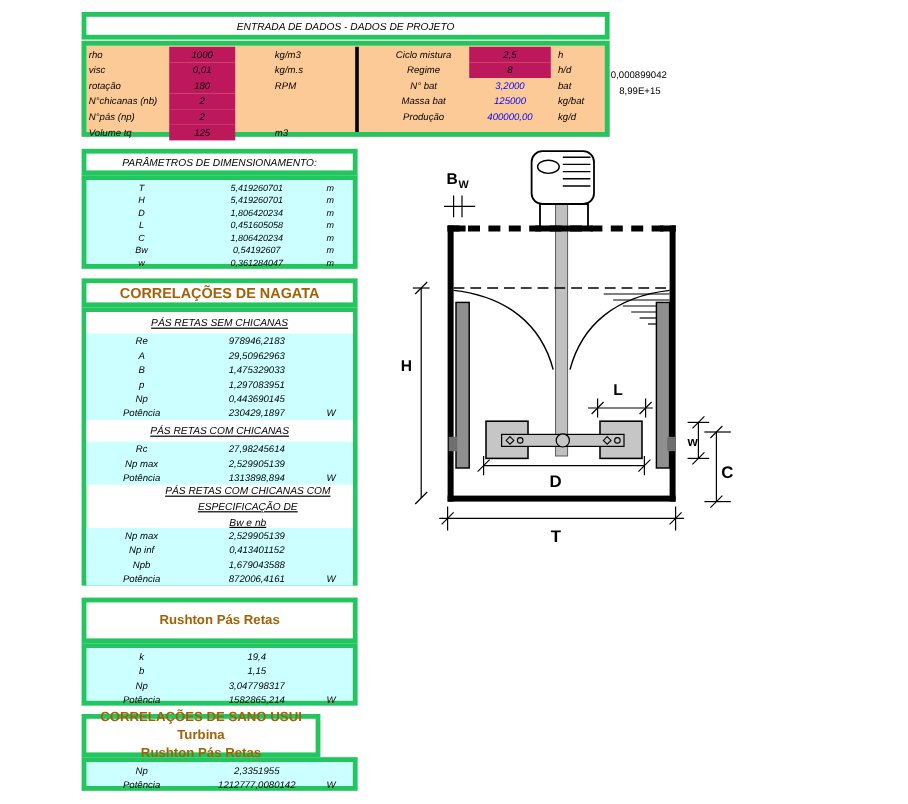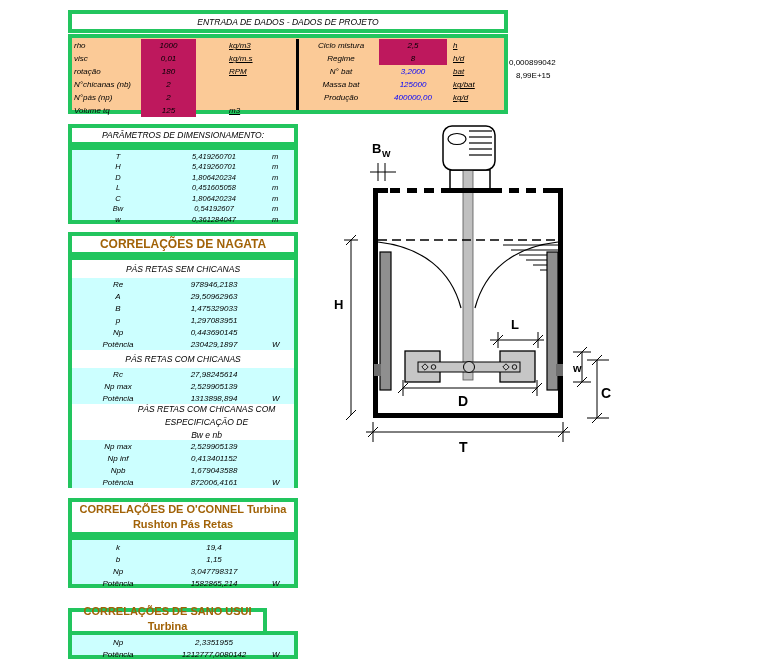--- a/index.html
+++ b/index.html
@@ -10,44 +10,44 @@
   
   .entrada-title{left:68px;top:10px;width:440px;height:23px;font-size:8.5px;font-style:italic;}
   .entrada-body{left:68px;top:34px;width:440px;height:80px;background:#FBCA97;display:flex;padding-top:1px;}
   .ecol-left{width:224px;}
   .edivider{width:3px;background:#000;height:100%;}
   .ecol-right{flex:1;}
   .erow{display:flex;align-items:center;height:13px;font-size:8px;font-style:italic;}
   .erow .el{width:67px;padding-left:2px;}
   .erow .ev{width:55px;text-align:center;}
   .erow .ev.white{background:#be185d;align-self:stretch;display:flex;align-items:center;justify-content:center;}
-  .erow .eu{flex:1;padding-left:33px;text-decoration:underline;}
-  .ecol-right .el{width:76px;text-align:center;padding-left:4px;}
+  .erow .eu{flex:1;padding-left:33px;}
+  .ecol-right .el{width:76px;text-align:center;padding-left:16px;}
   .ecol-right .ev{width:68px;}
   .ecol-right .eu{padding-left:6px;}
   .blueval{color:#0000FF;}
   .sidevals{left:509px;top:56px;width:120px;font-size:8px;line-height:13px;white-space:nowrap;}
   .sidevals div:nth-child(2){padding-left:7px;}
   
   .cyan{background:#CCFFFF;}
   .crow{display:flex;align-items:center;height:12px;font-size:8px;font-style:italic;}
   .crow .cl{width:92px;text-align:center;}
   .crow .cv{width:100px;text-align:center;}
   .crow .cu{padding-left:8px;}
   .param-title{left:68px;top:124px;width:230px;height:22px;font-size:8.5px;font-style:italic;}
   .param-body{left:68px;top:146px;width:230px;height:78px;padding-top:1px;}
   .param-body .crow{height:10.5px;font-size:7.5px;}
   .blue-title{color:#a16207;font-weight:bold;}
   .nagata-title{left:68px;top:232px;width:230px;height:24px;font-size:12px;}
   .nagata-body{left:68px;top:256px;width:230px;height:232px;background:#fff;}
-  .subhdr{height:18px;display:flex;align-items:center;justify-content:center;font-size:8.5px;font-style:italic;text-align:center;background:#fff;}
+  .subhdr{height:18px;display:flex;align-items:center;justify-content:center;font-size:8.5px;font-style:italic;text-align:center;background:#fff;text-decoration:underline;}
   .subhdr.two{height:36px;flex-direction:column;line-height:13px;margin-left:47px;}
   .oconnel-title{left:68px;top:498px;width:230px;height:38px;font-size:11px;line-height:15px;}
   .oconnel-body{left:68px;top:536px;width:230px;height:52px;padding-top:1px;}
-  .sano-title{left:68px;top:595px;width:199px;height:36px;font-size:11px;line-height:15px;margin-top:13px;}
+  .sano-title{left:68px;top:595px;width:199px;height:36px;font-size:11px;line-height:15px;}
   .sano-body{left:68px;top:631px;width:230px;height:28px;padding-top:1px;}
   
   .diagram{left:330px;top:118px;width:310px;height:345px;}
   svg text{font-family:"Liberation Sans",sans-serif;font-weight:bold;fill:#000;}
 </style>
 </head>
 <body>
 
 <div class="abs box titlebox entrada-title">
   <span>ENTRADA DE DADOS - DADOS DE PROJETO</span>
@@ -274,21 +274,20 @@
 
       <div class="crow">
         <span class="cl">Potência</span>
         <span class="cv">872006,4161</span>
         <span class="cu">W</span>
       </div>
     </div>
 </div>
 
 <div class="abs box titlebox oconnel-title blue-title">
-  <span>CORRELAÇÕES DE O'CONNEL Turbina</span>
   <span>Rushton Pás Retas</span>
 </div>
 <div class="abs box cyan oconnel-body">
 
     <div class="crow">
       <span class="cl">k</span>
       <span class="cv">19,4</span>
       <span class="cu"></span>
     </div>
 

